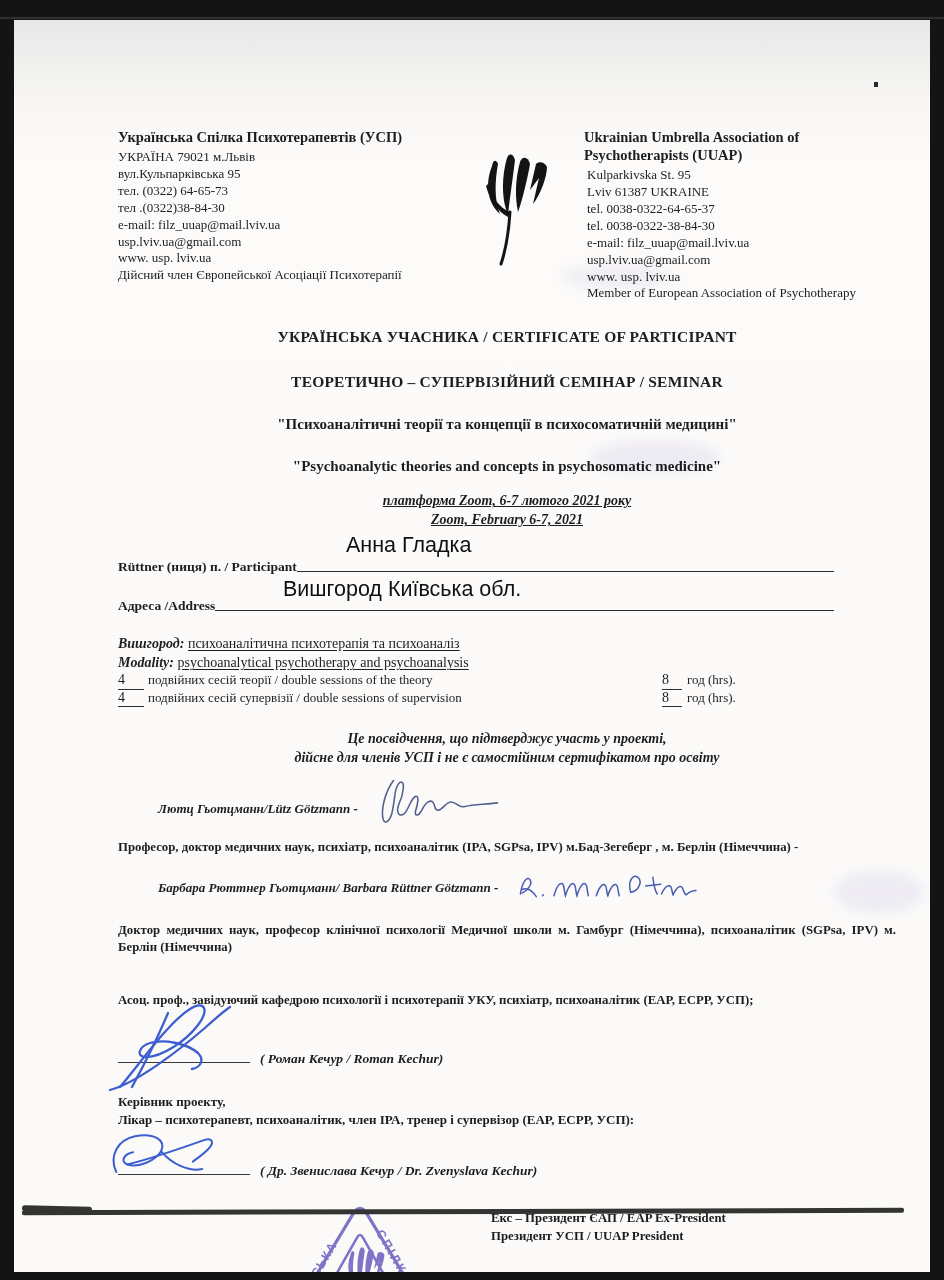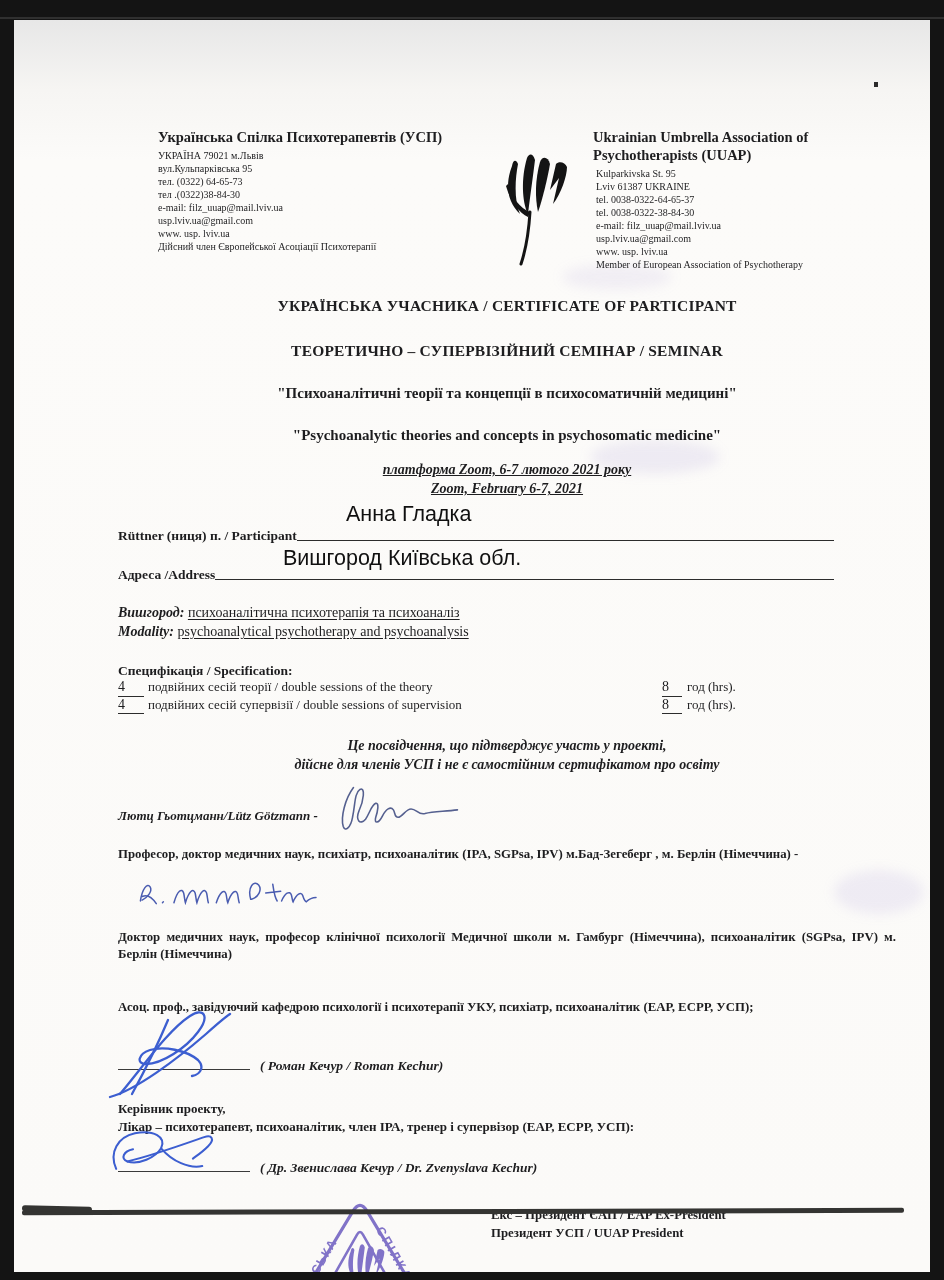--- a/index.html
+++ b/index.html
@@ -12,25 +12,25 @@
     position:relative;
   }
   .topbar-line{position:absolute;top:17px;left:0;width:100%;height:2px;background:#303030;}
   .page{
     position:absolute;top:20px;left:14px;width:916px;height:1252px;
     background:linear-gradient(180deg,#e7e7e7 0px,#f6f5f3 70px,#fcfbf9 140px,#fbfaf8 100%);
     overflow:hidden;
   }
   .content{padding:108px 34px 0 104px;position:relative;}
   
-  .header-row{display:flex;justify-content:space-between;margin-left:40px;}
+  .header-row{display:flex;justify-content:space-between;}
   .org{width:318px;}
   .org-right{width:312px;}
   .org-name{font-weight:bold;font-size:14.5px;line-height:1.25;margin-bottom:3px;}
-  .org-line{font-size:10px;line-height:1.3;}
+  .org-line{font-size:13px;line-height:1.3;}
   .org-right .org-line{padding-left:3px;}
   .logo-wrap{width:130px;display:flex;justify-content:center;align-items:flex-start;padding-top:22px;}
   
   .title{ text-align:center;font-weight:bold;font-size:15.5px;margin-top:27px;letter-spacing:.2px;}
   .title-first{margin-top:26px;}
   .topic{text-align:center;font-weight:bold;font-size:15px;margin-top:25px;}
   .platform{ text-align:center;font-weight:bold;font-style:italic;font-size:14px;line-height:19px;margin-top:16px;}
   .platform div{display:inline-block;text-decoration:underline;}
   .platform .l2{display:block;}
   .platform .l2 span{text-decoration:underline;}
@@ -51,34 +51,34 @@
   .spec-head{font-weight:bold;font-size:13.5px;margin-top:22px;}
   .spec-row{display:flex;align-items:baseline;font-size:13px;line-height:16.5px;}
   .spec-count{font-size:14px;border-bottom:1.2px solid #2c2c2c;width:26px;margin-top:-4px;}
   .spec-text{font-weight:normal;padding-left:4px;}
   .spec-right{margin-left:auto;margin-right:138px;display:flex;align-items:baseline;width:96px;}
   .spec-hours{font-size:14px;border-bottom:1.2px solid #2c2c2c;width:20px;}
   .spec-unit{padding-left:5px;white-space:nowrap;}
   
   .statement{text-align:center;font-weight:bold;font-style:italic;font-size:14px;line-height:18.5px;margin-top:23px;}
   
-  .sig-inline-row{display:flex;align-items:flex-end;margin-top:18px;height:46px;}
+  .sig-inline-row{display:flex;align-items:flex-end;margin-top:18px;height:46px;margin-left:40px;}
   .signer-name{font-weight:bold;font-style:italic;font-size:13px;white-space:nowrap;padding-bottom:14px;}
   .sig-svg{margin-left:8px;}
   .desc{font-weight:bold;font-size:12.8px;line-height:17px;text-align:justify;margin-top:8px;}
   .row-barbara{margin-top:14px;height:36px;align-items:center;}
   .row-barbara .signer-name{padding-bottom:0;}
   .desc2{margin-top:16px;}
   .assoc{margin-top:36px;}
   .kechur-block{position:relative;margin-top:40px;}
   .kechur-block .sig-abs{position:absolute;left:-12px;top:-52px;}
   .underline-short{display:inline-block;width:132px;border-bottom:1.4px solid #3a3a3a;vertical-align:baseline;}
   .sig-caption{font-weight:bold;font-style:italic;font-size:13.5px;padding-left:10px;}
   .roles{margin-top:26px;font-weight:bold;font-size:13px;line-height:18px;}
-  .zven-block{position:relative;margin-top:22px;}
+  .zven-block{position:relative;margin-top:32px;}
   .zven-block .sig-abs{position:absolute;left:-16px;top:-34px;}
   
   .bottom-row{display:flex;margin-top:26px;}
   .stamp-wrap{margin-left:158px;width:168px;}
   .president-col{margin-left:16px;position:relative;padding-top:4px;}
   .pres-line{font-weight:bold;font-size:12.8px;line-height:18px;margin-left:31px;}
   
   .page-edge{position:absolute;left:8px;bottom:58px;width:882px;height:5px;background:#343432;border-radius:2px;transform:rotate(-0.15deg);}
   .page-edge:before{content:"";position:absolute;left:0;top:-4px;width:70px;height:6px;background:#343432;transform:rotate(1.4deg);border-radius:3px;}
   .smudge{position:absolute;border-radius:50%;filter:blur(6px);pointer-events:none;}
@@ -165,21 +165,20 @@
       <div>
         <span class="mod-label">Вишгород:</span>
         <span class="mod-value">психоаналітична психотерапія та психоаналіз</span>
       </div>
       <div>
         <span class="mod-label">Modality:</span>
         <span class="mod-value">psychoanalytical psychotherapy and psychoanalysis</span>
       </div>
     </div>
 
-    <div class="spec-head">Специфікація / Specification:</div>
     <div class="spec-row">
       <span class="spec-count">4</span>
       <span class="spec-text">подвійних сесій теорії / double sessions of the theory</span>
       <span class="spec-right">
         <span class="spec-hours">8</span>
         <span class="spec-unit">год (hrs).</span>
       </span>
     </div>
     <div class="spec-row">
       <span class="spec-count">4</span>
@@ -201,20 +200,21 @@
         <svg width="145" height="52" viewBox="0 0 145 56">
           <g stroke="#55608f" stroke-width="1.7" fill="none" stroke-linecap="round">
             <path d="M24,6 C15,18 10,38 13,48 C15,54 21,49 23,38 C26,24 25,12 31,8 C37,5 35,20 30,31 C26,41 31,47 37,40 C41,35 43,25 48,23 C52,22 50,32 48,38 C46,45 51,45 55,37 C59,29 64,26 67,30 C69,33 68,38 72,38 C77,38 80,29 86,29 C92,29 94,36 101,34 C110,31 122,32 136,30"></path>
           </g>
         </svg>
       </span>
     </div>
     <div class="desc">Професор, доктор медичних наук, психіатр, психоаналітик (IPA, SGPsa, IPV) м.Бад-Зегеберг , м. Берлін  (Німеччина) -</div>
 
     <div class="sig-inline-row row-barbara">
+      <span class="signer-name">Барбара Рюттнер Гьотцманн/ Barbara Rüttner Götzmann -</span>
       <span class="sig-svg">
         <svg width="200" height="30" viewBox="0 0 210 34">
           <g stroke="#4a5cb0" stroke-width="1.7" fill="none" stroke-linecap="round">
             <path d="M8,26 C10,12 16,5 19,10 C22,15 16,22 10,25 M10,21 C16,18 22,23 26,29"></path>
             <path d="M33,28 l1,-1"></path>
             <path d="M46,28 C50,14 55,11 57,17 C58,21 58,25 59,28 C63,15 68,11 70,17 C71,21 71,25 72,28 C76,15 81,11 83,17 C84,21 84,25 85,28"></path>
             <path d="M94,28 C98,16 103,12 105,18 C106,22 106,26 107,28 C111,16 116,12 118,18 C119,22 119,25 120,28"></path>
             <path d="M133,24 C129,10 137,2 142,8 C146,13 142,22 134,24"></path>
             <path d="M150,17 L167,15 M158,7 C159,14 160,22 163,26"></path>
             <path d="M168,26 C172,17 177,14 179,19 C180,22 180,25 181,27 C185,18 190,15 192,20 C193,23 194,26 196,27 C199,24 203,22 207,22"></path>

